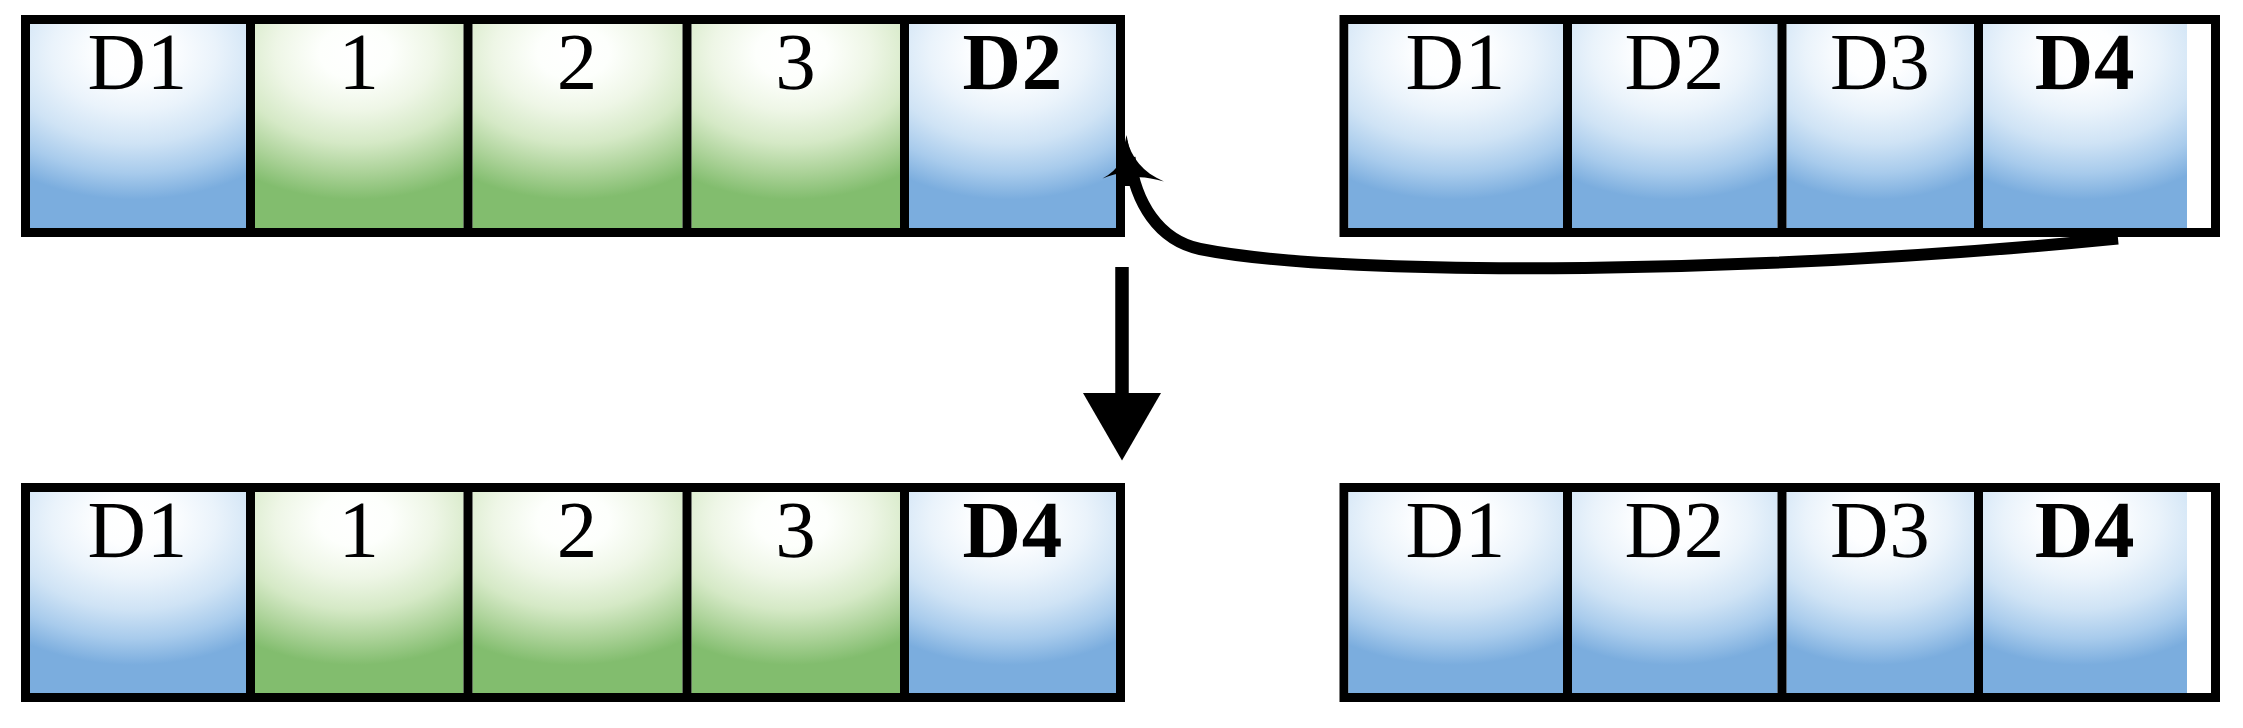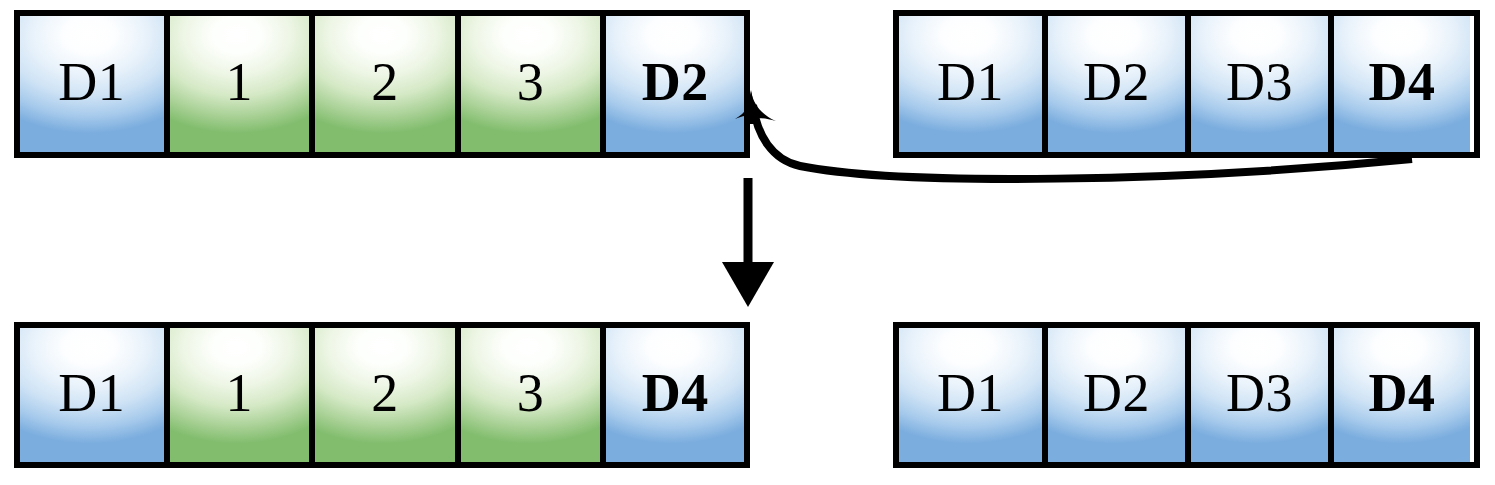--- a/index.html
+++ b/index.html
@@ -28,21 +28,20 @@
     box-sizing: border-box;
     border: 6px solid #000000;
     display: flex;
     background: #ffffff;
   }
 
   .cell {
     position: relative;
     box-sizing: border-box;
     display: flex;
-    align-items: center;
     justify-content: center;
     font-size: 54px;
     line-height: 1;
     color: #000000;
     letter-spacing: 0.5px;
     overflow: hidden;
   }
   .cell + .cell {
     border-left: 6px solid #000000;
   }
@@ -87,21 +86,21 @@
   
   #array-top-left  .c0, #array-bot-left .c0 { width: 146px; }
   #array-top-left  .c1, #array-bot-left .c1 { width: 148px; }
   #array-top-left  .c2, #array-bot-left .c2 { width: 148px; }
   #array-top-left  .c3, #array-bot-left .c3 { width: 148px; }
   #array-top-left  .c4, #array-bot-left .c4 { width: 146px; }
 
   
   #array-top-right .c0, #array-bot-right .c0 { width: 143px; }
   #array-top-right .c1, #array-bot-right .c1 { width: 143px; }
-  #array-top-right .c2, #array-bot-right .c2 { width: 143px; }
+  #array-top-right .c2, #array-bot-right .c2 { width: 131px; }
   #array-top-right .c3, #array-bot-right .c3 { width: 142px; }
 
   
   #arrow-layer {
     position: absolute;
     left: 0; top: 0;
     width: 1495px;
     height: 485px;
     pointer-events: none;
   }

